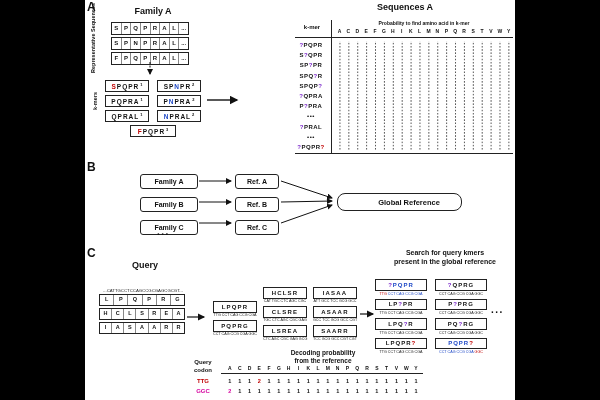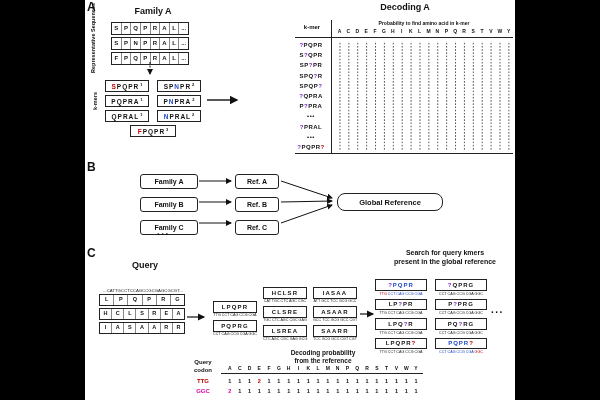--- a/index.html
+++ b/index.html
@@ -25,21 +25,21 @@
   .aarow{display:flex;}
   .aacell{flex:1;text-align:center;font-size:5px;font-weight:bold;}
   .hline{border-top:1px solid #222;height:0;}
   .vline{border-left:1px solid #222;width:0;}
   .dots{background-image:radial-gradient(circle,#555 0.55px,transparent 0.9px);
         background-size:8.9px 3.2px;background-position:0.5px 1px;}
   .refrow{height:10.2px;line-height:10.2px;font-size:6px;font-weight:bold;text-align:center;letter-spacing:0.5px;}
   .bbox{height:13px;margin-bottom:8px;border:1px solid #222;border-radius:3px;display:flex;
         align-items:center;justify-content:center;font-size:7px;font-weight:bold;background:#fff;}
   .gbox{border:1px solid #222;border-radius:8px;display:flex;align-items:center;justify-content:center;
-        font-size:7.5px;font-weight:bold;background:#fff;}
+        font-size:7.5px;font-weight:bold;background:#fff;padding-left:19px;}
   .dots3{font-size:10px;font-weight:bold;letter-spacing:1.5px;}
   .dnatext{font-size:4.3px;text-align:center;color:#222;white-space:nowrap;}
   .kbox{border:1px solid #222;display:flex;align-items:center;justify-content:center;
         font-size:6px;font-weight:bold;letter-spacing:1.2px;background:#fff;}
   .qk{margin-bottom:2px;}
   .qk .kbox{height:10px;}
   .cap{font-size:3.7px;line-height:5px;height:5px;text-align:center;color:#222;white-space:nowrap;}
   .sgrid{display:grid;grid-template-columns:52px 52px;gap:2px 8px;}
   .sbox .kbox{height:9.5px;letter-spacing:1px;}
   .sbox .cap{margin-top:1px;}
@@ -121,21 +121,21 @@
         <div class="akbox">
           <span><span style="color: rgb(31, 73, 199);">N</span><span>PRAL</span></span>
           <span class="sup">2</span>
         </div>
         <div class="akbox">
           <span><span style="color: rgb(192, 0, 0);">F</span><span>PQPR</span></span>
           <span class="sup">3</span>
         </div>
       </div>
 
-    <div class="abs title9" style="left:220px;top:2px;width:200px;">Decoding A</div>
+    <div class="abs title9" style="left:220px;top:2px;width:200px;">Sequences A</div>
     <div class="abs hdr6" style="left:210px;top:24px;width:34px;">k-mer</div>
     <div class="abs hdr5" style="left:250px;top:20px;width:178px;">Probability to find amino acid in k-mer</div>
     <div class="abs aarow" style="left:250px;top:28px;width:178px;">
         <span class="aacell">A</span>
         <span class="aacell">C</span>
         <span class="aacell">D</span>
         <span class="aacell">E</span>
         <span class="aacell">F</span>
         <span class="aacell">G</span>
         <span class="aacell">H</span>

